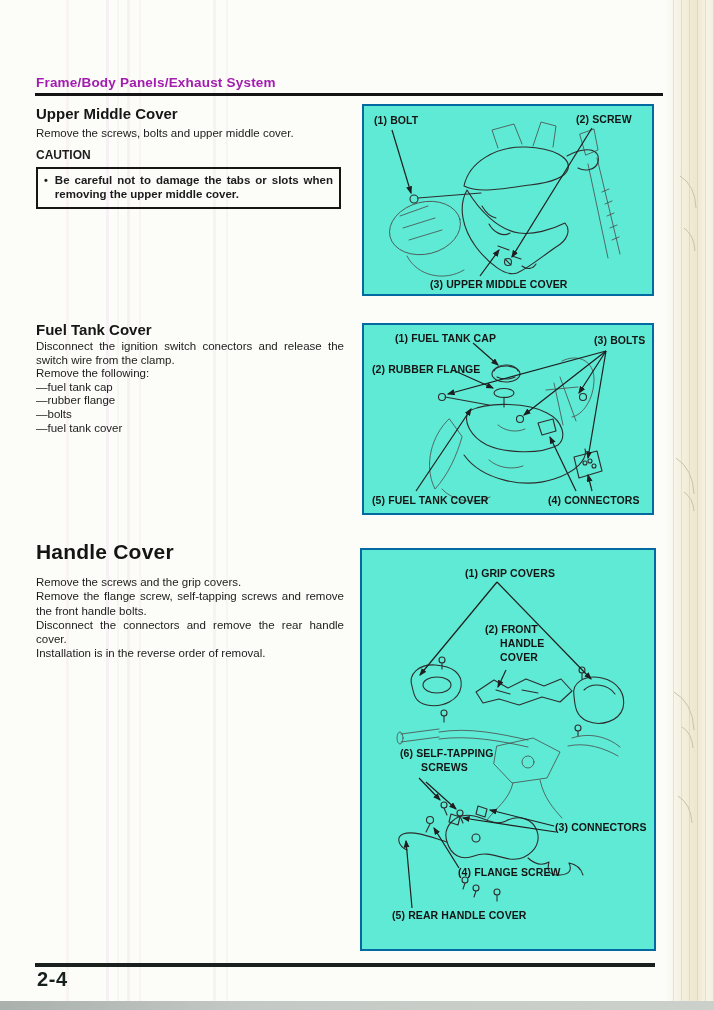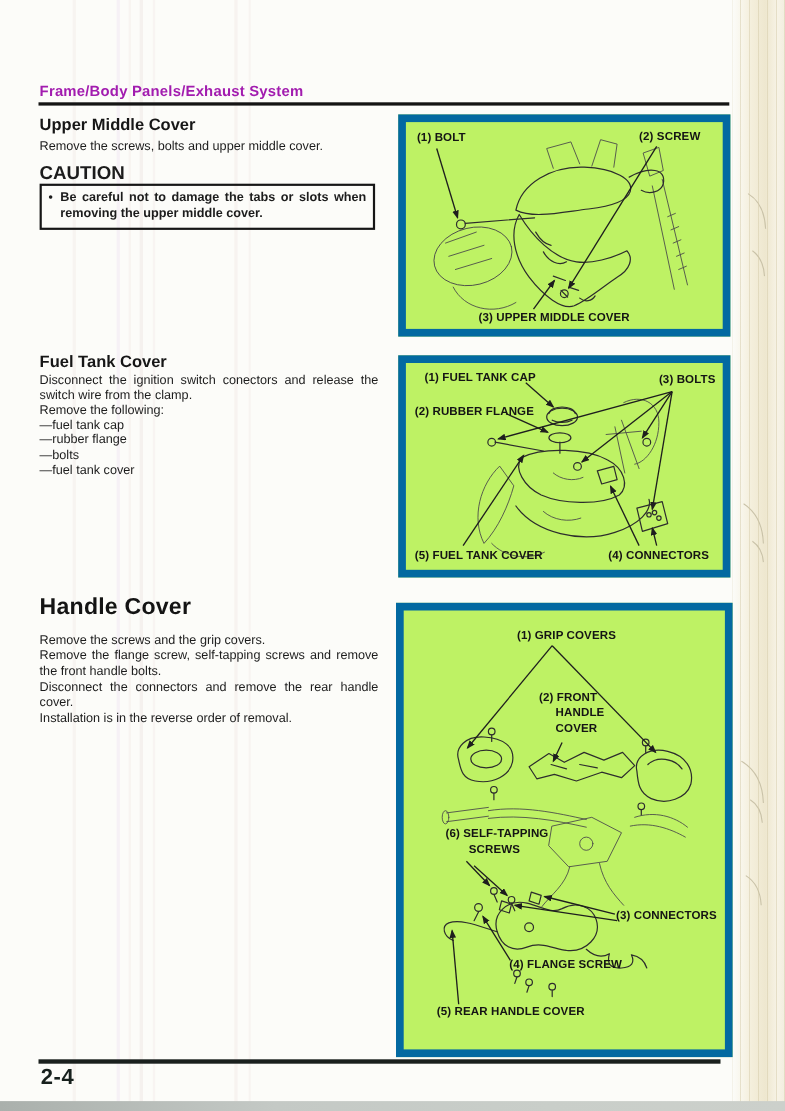--- a/index.html
+++ b/index.html
@@ -19,27 +19,27 @@
   .bottom-strip{position:absolute;left:0;top:1001px;width:714px;height:9px;
     background:linear-gradient(90deg,#aab0ac,#c4c9c5 35%,#c9cec9 70%,#ccd0cb);}
   
   .header-title{left:36px;top:75px;font-size:13.5px;font-weight:bold;letter-spacing:.2px;color:#a21caf;}
   .header-rule{left:35px;top:93px;width:628px;height:3px;background:#141414;}
   
   .sec-title{font-size:15px;font-weight:bold;color:#161616;}
   .big-title{font-size:21px;font-weight:bold;color:#141414;letter-spacing:.2px;}
   .body-text{width:308px;font-size:11.5px;line-height:13.6px;text-align:justify;}
   .body-text p{margin:0;}
-  .caution-label{left:36px;top:148px;font-size:17px;font-weight:bold;}
+  .caution-label{left:36px;top:148px;font-size:12px;font-weight:bold;}
   .caution-box{left:36px;top:167px;width:289px;border:2px solid #161616;
     padding:4px 6px 6px 6px;display:flex;gap:7px;background:transparent;}
   .caution-box .bullet{font-size:11px;font-weight:bold;line-height:14px;}
   .caution-box .ctext{font-size:11.5px;font-weight:bold;line-height:14px;text-align:justify;flex:1;}
   
-  .fig{position:absolute;border:7px solid #0369a1;background:#bef264;}
+  .fig{position:absolute;border:2px solid #0369a1;background:#5eead4;}
   .fig svg{display:block;width:100%;height:100%;}
   .callout{position:absolute;font-size:10.5px;font-weight:bold;color:#141414;line-height:14px;white-space:pre;letter-spacing:.1px;}
   
   .footer-rule{left:35px;top:963px;width:620px;height:4px;background:#1a201e;}
   .page-number{left:37px;top:968px;font-size:20px;font-weight:bold;letter-spacing:.6px;color:#17201d;}
   .ink{stroke:#2d2d2d;stroke-width:1.1;fill:none;stroke-linecap:round;stroke-linejoin:round;}
   .ink-thin{stroke:#4a4a4a;stroke-width:.8;fill:none;stroke-linecap:round;}
   .lead{stroke:#1e1e1e;stroke-width:1.2;fill:none;}
 </style>
 </head>
@@ -166,21 +166,21 @@
         <line x1="91" y1="46" x2="129" y2="63" marker-end="url(#ah2)"></line>
         <line x1="242" y1="26" x2="84" y2="69" marker-end="url(#ah2)"></line>
         <line x1="242" y1="26" x2="160" y2="90" marker-end="url(#ah2)"></line>
         <line x1="242" y1="26" x2="215" y2="68" marker-end="url(#ah2)"></line>
         <line x1="242" y1="26" x2="224" y2="133" marker-end="url(#ah2)"></line>
         <line x1="52" y1="166" x2="107" y2="84" marker-end="url(#ah2)"></line>
         <line x1="212" y1="166" x2="186" y2="112" marker-end="url(#ah2)"></line>
         <line x1="228" y1="166" x2="224" y2="150" marker-end="url(#ah2)"></line>
       </g>
     </svg>
-    <div class="callout" style="left:17px;top:6px;">(1) FUEL TANK CAP</div>
+    <div class="callout" style="left:31px;top:6px;">(1) FUEL TANK CAP</div>
     <div class="callout" style="left:8px;top:37px;">(2) RUBBER FLANGE</div>
     <div class="callout" style="left:230px;top:8px;">(3) BOLTS</div>
     <div class="callout" style="left:8px;top:168px;">(5) FUEL TANK COVER</div>
     <div class="callout" style="left:184px;top:168px;">(4) CONNECTORS</div>
   </div>
 
   <div class="abs big-title" style="left:36px;top:540px;text-align:center;">Handle Cover</div>
   <div class="abs body-text" style="left:36px;top:575px;line-height:14.3px;">
     <p>Remove the screws and the grip covers.</p>
     <p>Remove the flange screw, self-tapping screws and remove the front handle bolts.</p>

